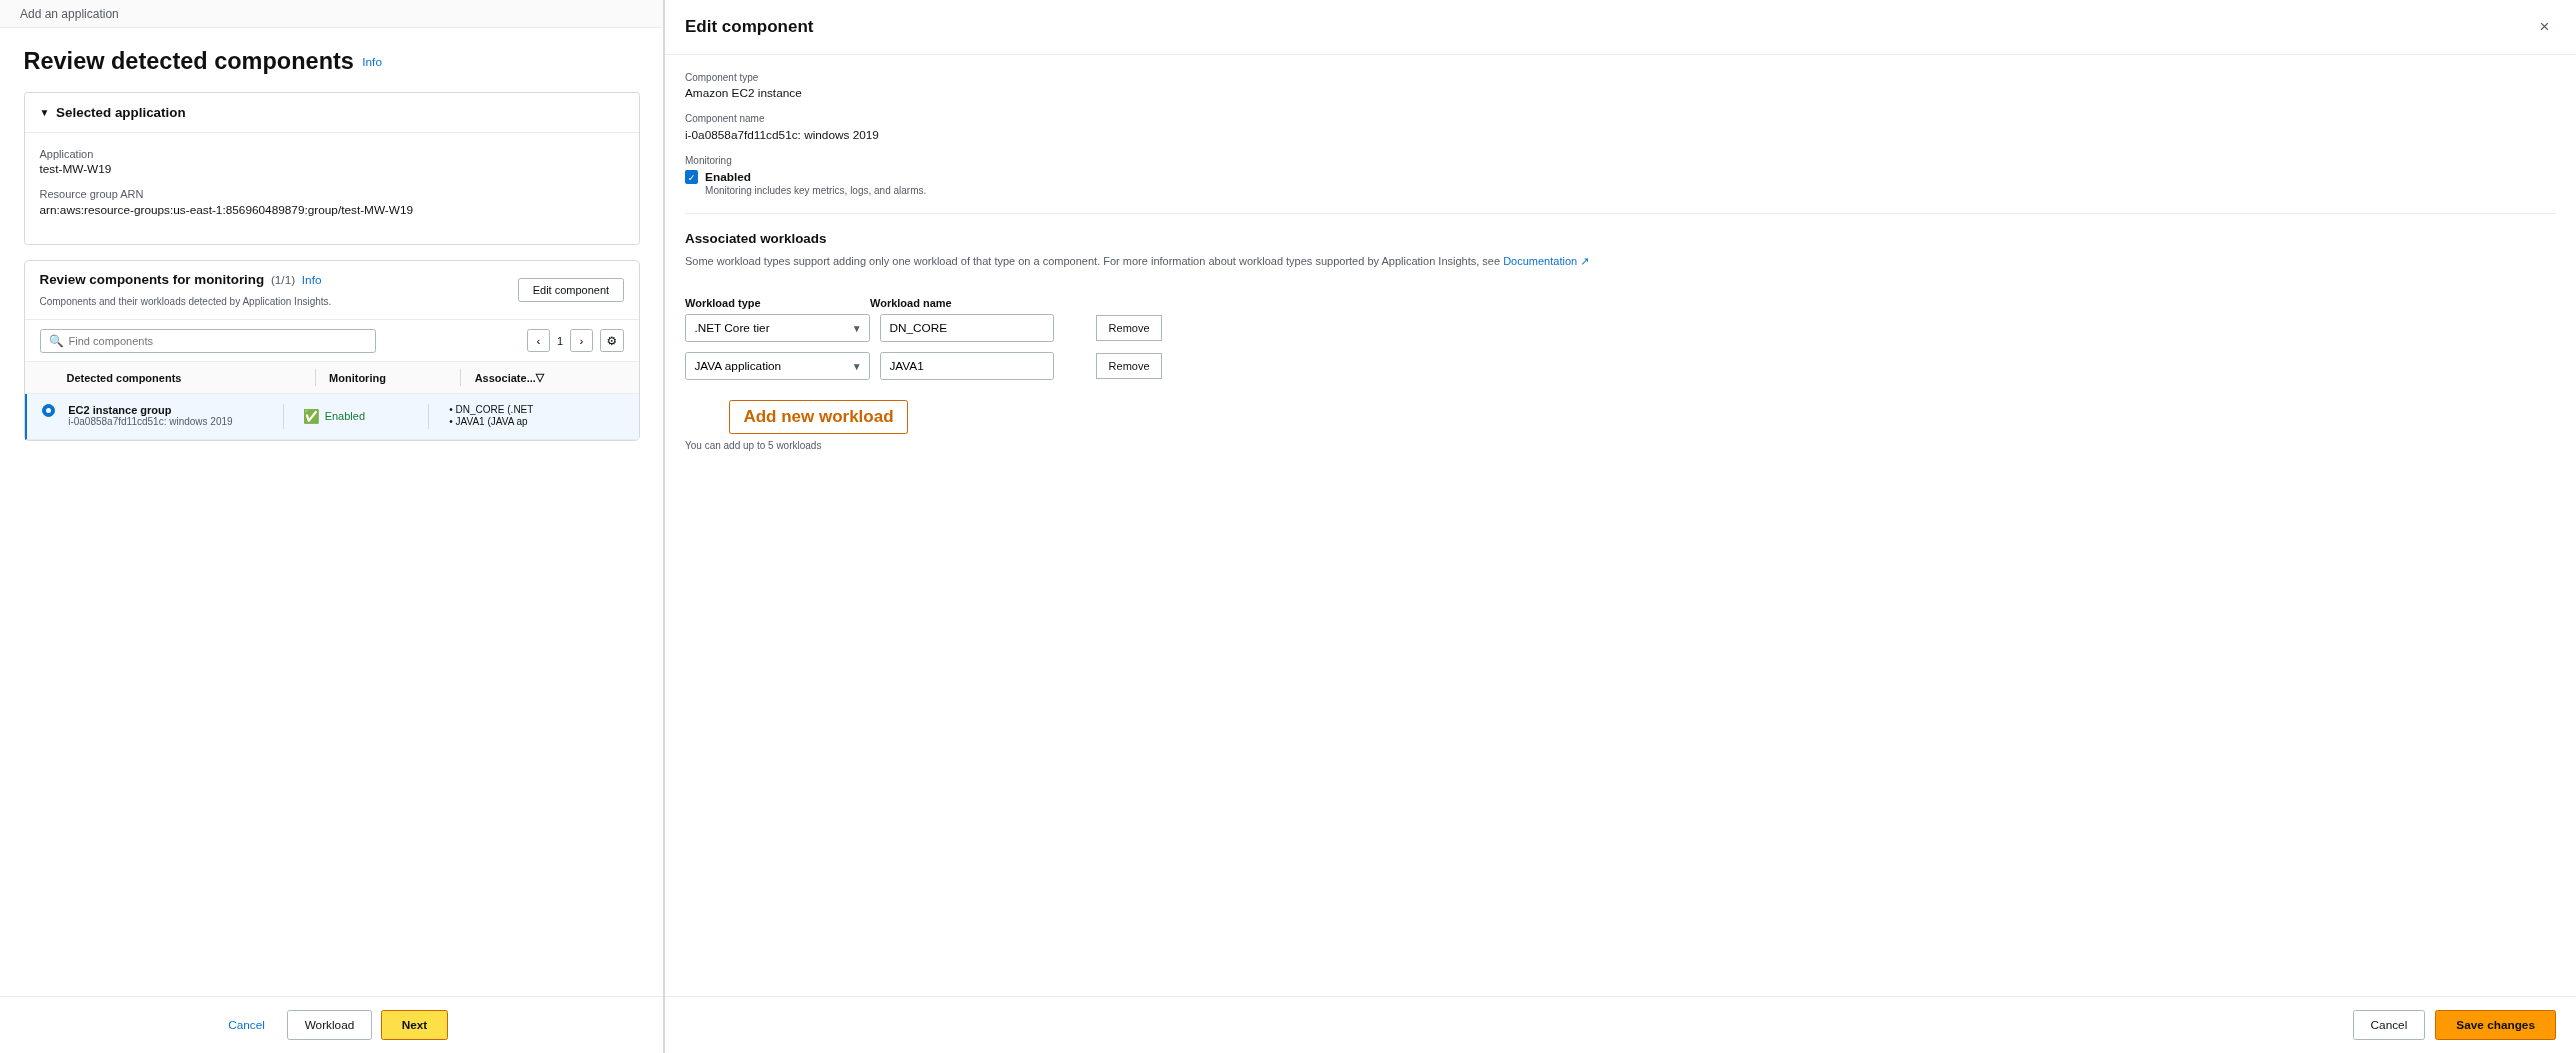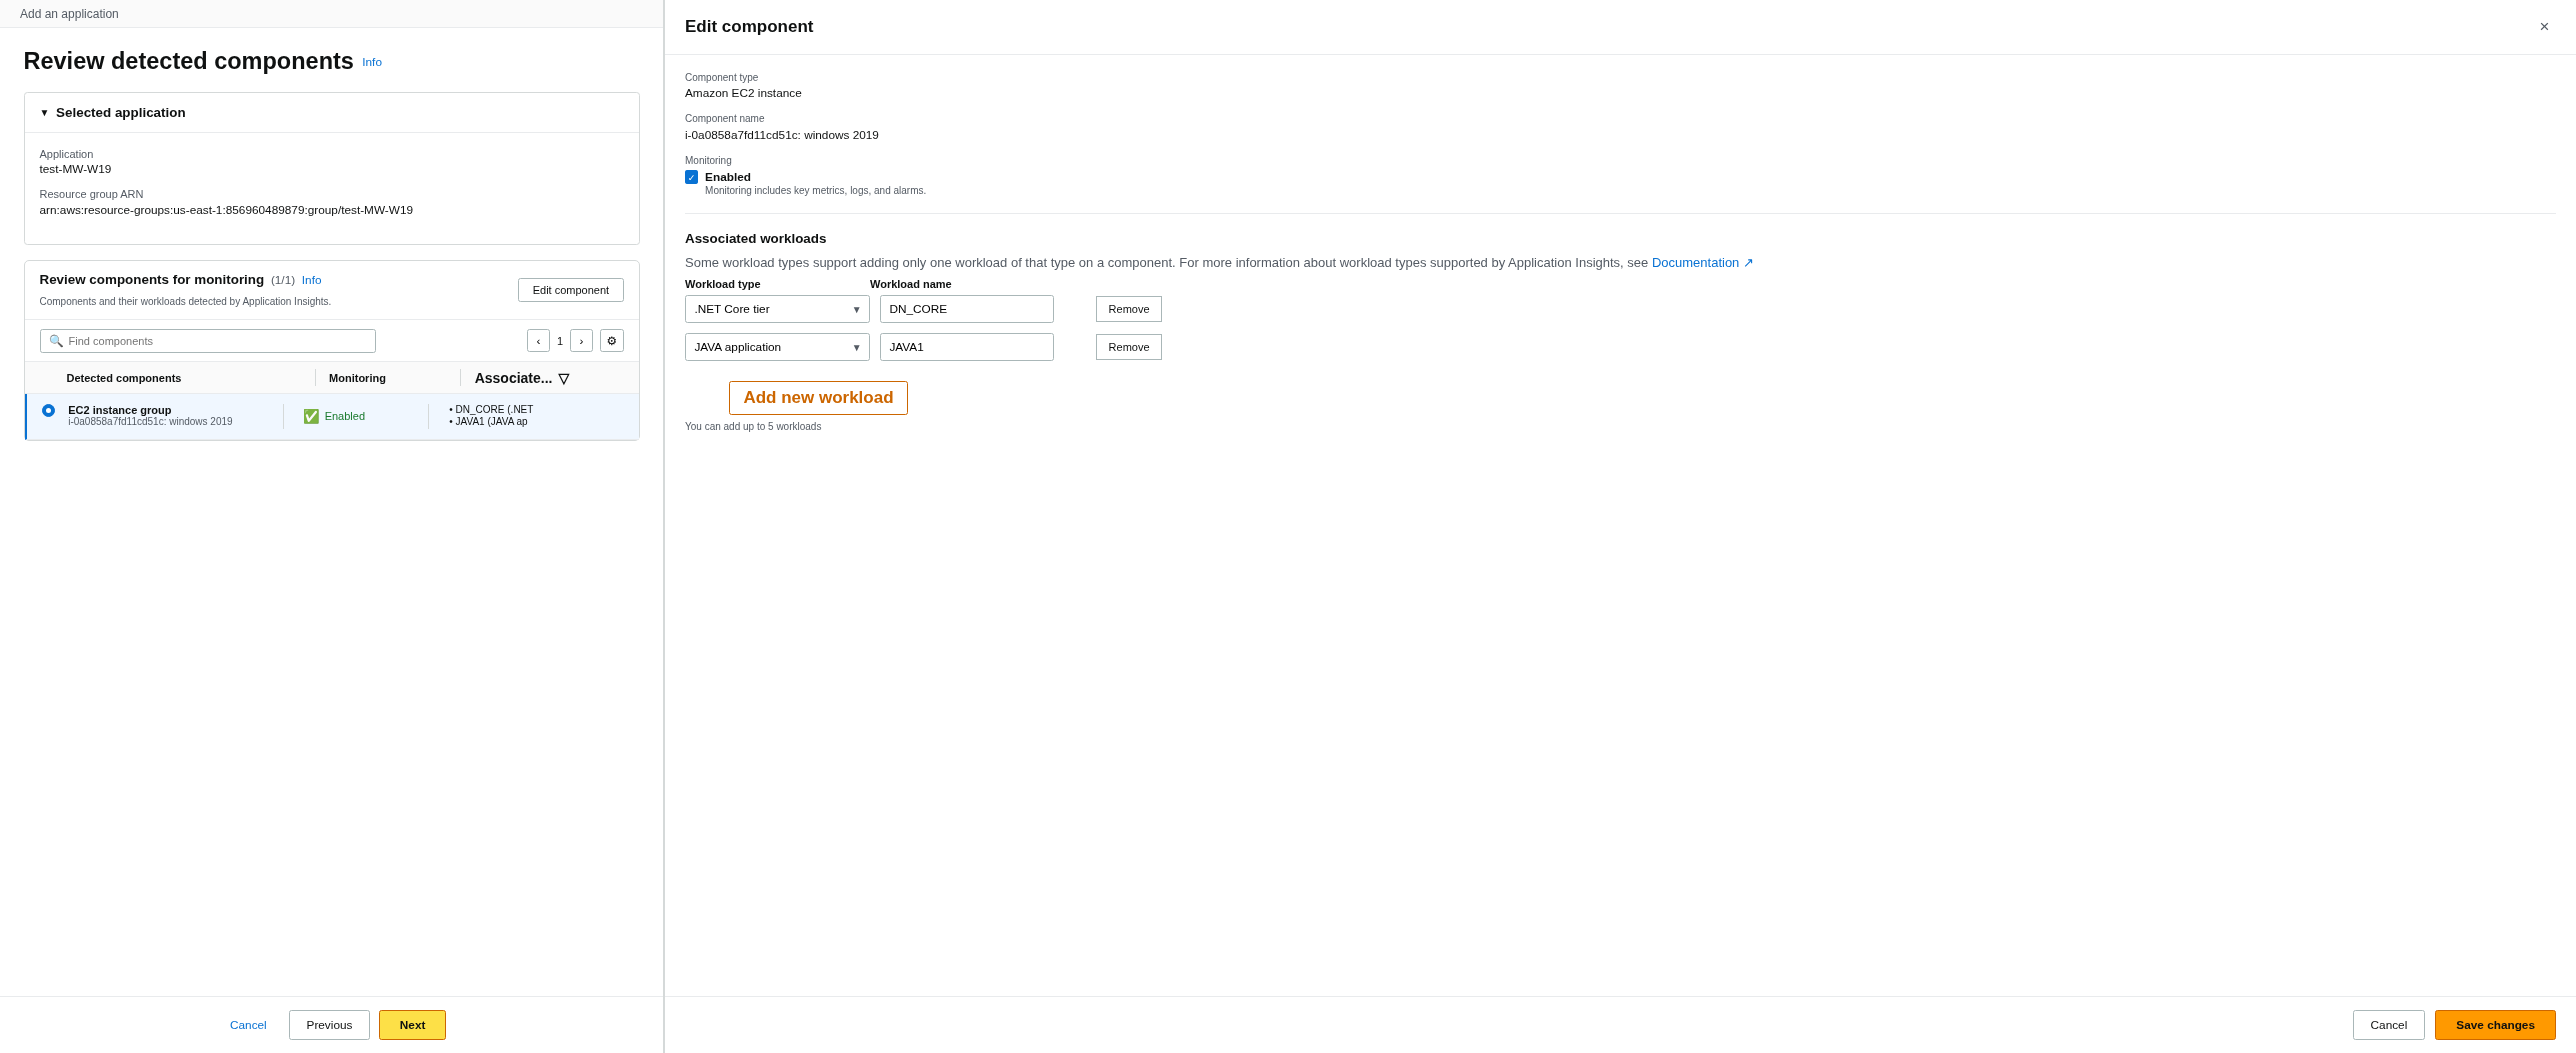--- a/index.html
+++ b/index.html
@@ -208,21 +208,21 @@
       display: flex;
       align-items: center;
       padding: 6.7px 15px;
       border-bottom: 0.8px solid #e9ebed;
       background: #fafafa;
     }
 
     .col-component { flex: 0 0 235px; font-size: 11px; font-weight: 700; color: #0f1111; }
     .col-divider { width: 0.8px; background: #d5d9d9; height: 17px; margin: 0 13.4px; }
     .col-monitoring { flex: 0 0 118px; font-size: 11px; font-weight: 700; color: #0f1111; }
-    .col-associate { flex: 1; font-size: 14px; font-weight: 700; color: #0f1111; display: flex; align-items: center; gap: 6px; }
+    .col-associate { flex: 1; font-size: 11px; font-weight: 700; color: #0f1111; display: flex; align-items: center; gap: 0; }
 
     .table-row {
       display: flex;
       padding: 10px 15px;
       border-bottom: 0.8px solid #e9ebed;
       background: #f0f7ff;
       border-left: 2.5px solid #0972d3;
     }
 
     .radio-col {
@@ -417,23 +417,23 @@
     }
 
     .workloads-title {
       font-size: 13.4px;
       font-weight: 700;
       color: #0f1111;
       margin-bottom: 6.7px;
     }
 
     .workloads-desc {
-      font-size: 13px;
-      color: #545b64;
-      margin-bottom: 6px;
+      font-size: 11px;
+      color: #545b64;
+      margin-bottom: 28px;
       line-height: 1.5;
     }
 
     .doc-link {
       color: #0972d3;
       cursor: pointer;
       text-decoration: none;
     }
 
     .workload-row {
@@ -653,21 +653,21 @@
         <div class="workloads-cell">
           <div class="workload-item">• DN_CORE (.NET</div>
           <div class="workload-item">• JAVA1 (JAVA ap</div>
         </div>
       </div>
     </div>
   </div>
 
   <div class="footer-bar">
     <button class="cancel-btn">Cancel</button>
-    <button class="prev-btn">Previous</button>
+    <button class="prev-btn">Workload</button>
     <button class="next-btn">Next</button>
   </div>
 </div>
 
 <div class="right-panel">
   <div class="drawer-header">
     <h2 class="drawer-title">Edit component</h2>
     <button class="close-btn">×</button>
   </div>
 

